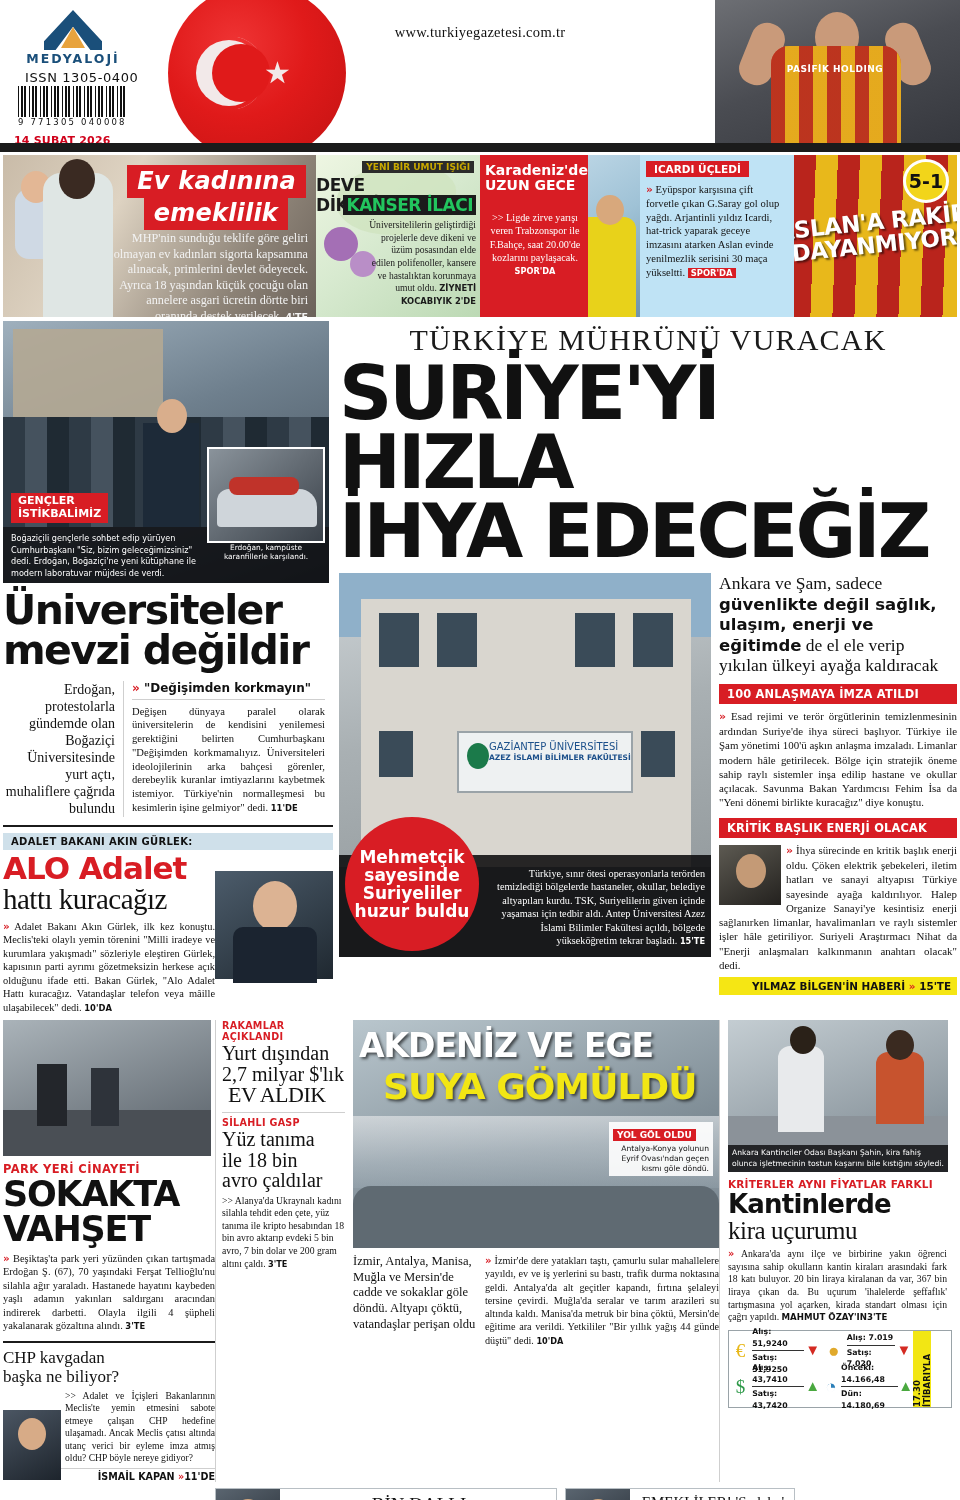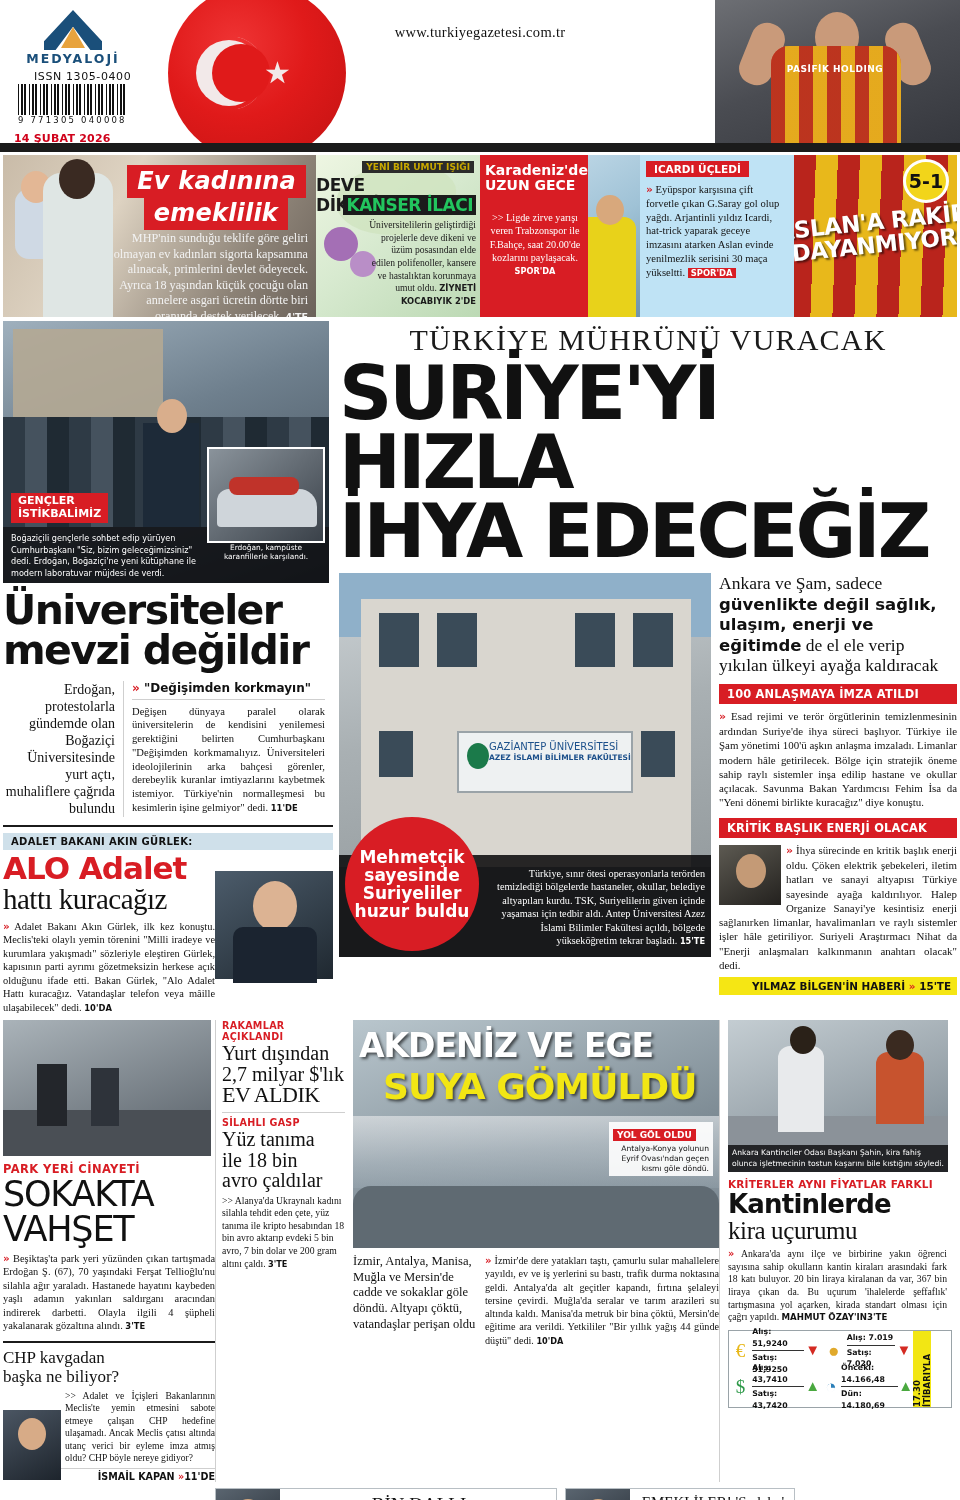--- a/index.html
+++ b/index.html
@@ -20,21 +20,21 @@
     position: absolute; left: 0; top: 0; width: 58px; height: 40px;
     background: #1a4f7a;
     clip-path: polygon(50% 0%, 100% 78%, 100% 100%, 80% 100%, 50% 42%, 20% 100%, 0 100%, 0 78%);
   }
   .ml-mark .tri {
     position: absolute; left: 17px; bottom: 2px; width: 0; height: 0;
     border-left: 12px solid transparent; border-right: 12px solid transparent;
     border-bottom: 21px solid #e8a33d;
   }
   .ml-text { font-family: "DejaVu Sans", sans-serif; font-weight: bold; font-size: 12.5px; letter-spacing: 2px; color: #1a4f7a; margin-top: 1px; }
-  .issn { font-family: "DejaVu Sans", sans-serif; font-size: 11px; letter-spacing: .6px; color: #111; margin-top: 4px; margin-left: 20px;}
+  .issn { font-family: "DejaVu Sans", sans-serif; font-size: 13px; letter-spacing: .6px; color: #111; margin-top: 4px; margin-left: 11px;}
   .barcode { margin-top: 1px; margin-left: 4px; height: 31px; width: 108px;
     background: repeating-linear-gradient(90deg,#111 0 1px,#fff 1px 3px,#111 3px 5px,#fff 5px 6px,#111 6px 8px,#fff 8px 11px);
   }
   .barcode-num { font-family: "DejaVu Sans", sans-serif; font-size: 8.5px; letter-spacing: 2.2px; margin-left: 4px; color:#111; }
   .dateline { font-family: "DejaVu Sans", sans-serif; font-weight: bold; font-size: 11px; color: #d0021b; margin-top: 7px; letter-spacing: .2px; }
 
   .website { position: absolute; left: 0; right: 0; top: 24px; text-align: center; font-family: "Liberation Serif", serif; font-size: 14.5px; color: #111; letter-spacing: .3px; z-index: 6; }
 
   .flagcircle { position: absolute; left: 168px; top: -16px; width: 178px; height: 178px; border-radius: 50%;
     background: radial-gradient(circle at 38% 34%, #ef3434 0%, #e01a1a 45%, #c11212 100%); z-index: 2; }
@@ -188,36 +188,36 @@
   .lw-a{width:212px;}
   .lw-b{width:130px;padding-left:6px;border-left:1px solid #cfcfcf;}
   .lw-c{width:374px;padding-left:8px;}
   .lw-d{width:228px;padding-left:8px;border-left:1px solid #cfcfcf;}
 
   .crime-photo{position:relative;width:208px;height:136px;background:linear-gradient(160deg,#aab3b9,#565e66);overflow:hidden;}
   .crime-photo .rd{position:absolute;left:0;bottom:0;width:208px;height:46px;background:#4a4f55;}
   .crime-photo .fg{position:absolute;left:34px;bottom:30px;width:30px;height:62px;background:#23262b;}
   .crime-photo .fg2{position:absolute;left:88px;bottom:30px;width:28px;height:58px;background:#2e333a;}
   .crime-kicker{font-family:"DejaVu Sans",sans-serif;font-weight:bold;font-size:11.5px;color:#d81d24;margin-top:6px;letter-spacing:.4px;}
-  .crime-h{font-family:"DejaVu Sans",sans-serif;font-weight:normal;font-size:35px;line-height:.98;color:#111;letter-spacing:-1.2px;margin-top:1px;}
+  .crime-h{font-family:"DejaVu Sans",sans-serif;font-weight:bold;font-size:35px;line-height:.98;color:#111;letter-spacing:-1.2px;margin-top:1px;}
   .crime-b{margin-top:6px;font-family:"Liberation Serif",serif;font-size:10.4px;line-height:1.3;color:#111;text-align:justify;}
   .crime-b b{font-family:"DejaVu Sans",sans-serif;font-size:8.4px;}
 
   .chp-box{margin-top:8px;border-top:2px solid #1b1b1b;padding-top:5px;position:relative;}
   .chp-h{font-family:"Liberation Serif",serif;font-size:17px;line-height:1.12;color:#111;}
   .chp-photo{position:absolute;left:0;bottom:2px;width:58px;height:70px;background:linear-gradient(150deg,#4b5663,#1d242c);}
   .chp-photo .h{position:absolute;left:15px;top:8px;width:28px;height:32px;border-radius:50%;background:#d7ab87;}
   .chp-b{margin-top:4px;font-family:"Liberation Serif",serif;font-size:9.6px;line-height:1.3;color:#111;text-align:justify;padding-left:0;}
   .chp-b2{padding-left:62px;}
   .chp-by{text-align:right;font-family:"DejaVu Sans",sans-serif;font-weight:bold;font-size:9.6px;color:#111;border-top:1px solid #cfcfcf;margin-top:3px;padding-top:2px;}
   .chp-by i{color:#d81d24;font-style:normal;}
 
   .rk-kicker{font-family:"DejaVu Sans",sans-serif;font-weight:bold;font-size:9.6px;color:#d81d24;letter-spacing:.3px;}
   .rk-h{font-family:"Liberation Serif",serif;font-size:20px;line-height:1.02;color:#111;margin-top:1px;}
-  .rk-h b{font-family:"Liberation Serif",serif;font-weight:normal;font-size:22px;letter-spacing:-.5px;}
+  .rk-h b{font-family:"Liberation Serif",serif;font-weight:normal;font-size:22px;letter-spacing:-.5px;margin-left:6px;}
   .rk-b{margin-top:4px;font-family:"Liberation Serif",serif;font-size:9.7px;line-height:1.3;color:#111;}
   .rk-b b{font-family:"DejaVu Sans",sans-serif;font-size:8.2px;}
   .rk-div{border-top:1px solid #cfcfcf;margin-top:6px;padding-top:4px;}
 
   .flood-top{position:relative;width:366px;height:96px;background:linear-gradient(160deg,#b9c6cd,#7d8b94);overflow:hidden;}
   .flood-h1{position:absolute;left:6px;top:6px;font-family:"DejaVu Sans",sans-serif;font-weight:bold;font-size:33px;color:#fff;letter-spacing:-1px;text-shadow:2px 2px 3px rgba(0,0,0,.6);}
   .flood-h2{position:absolute;left:30px;top:46px;font-family:"DejaVu Sans",sans-serif;font-weight:bold;font-size:36px;color:#f2e614;letter-spacing:-1px;text-shadow:2px 2px 3px rgba(0,0,0,.6);}
   .flood-photo{position:relative;width:366px;height:132px;background:linear-gradient(175deg,#b3bcc2 0%,#93a0a9 30%,#6f7c85 100%);overflow:hidden;}
   .flood-photo .glass{position:absolute;left:0;top:0;width:366px;height:72px;background:linear-gradient(180deg,rgba(255,255,255,.35),rgba(170,185,195,.2));}
   .flood-photo .dash{position:absolute;left:0;bottom:0;width:366px;height:62px;background:#5f6a72;border-radius:18px 18px 0 0;}

